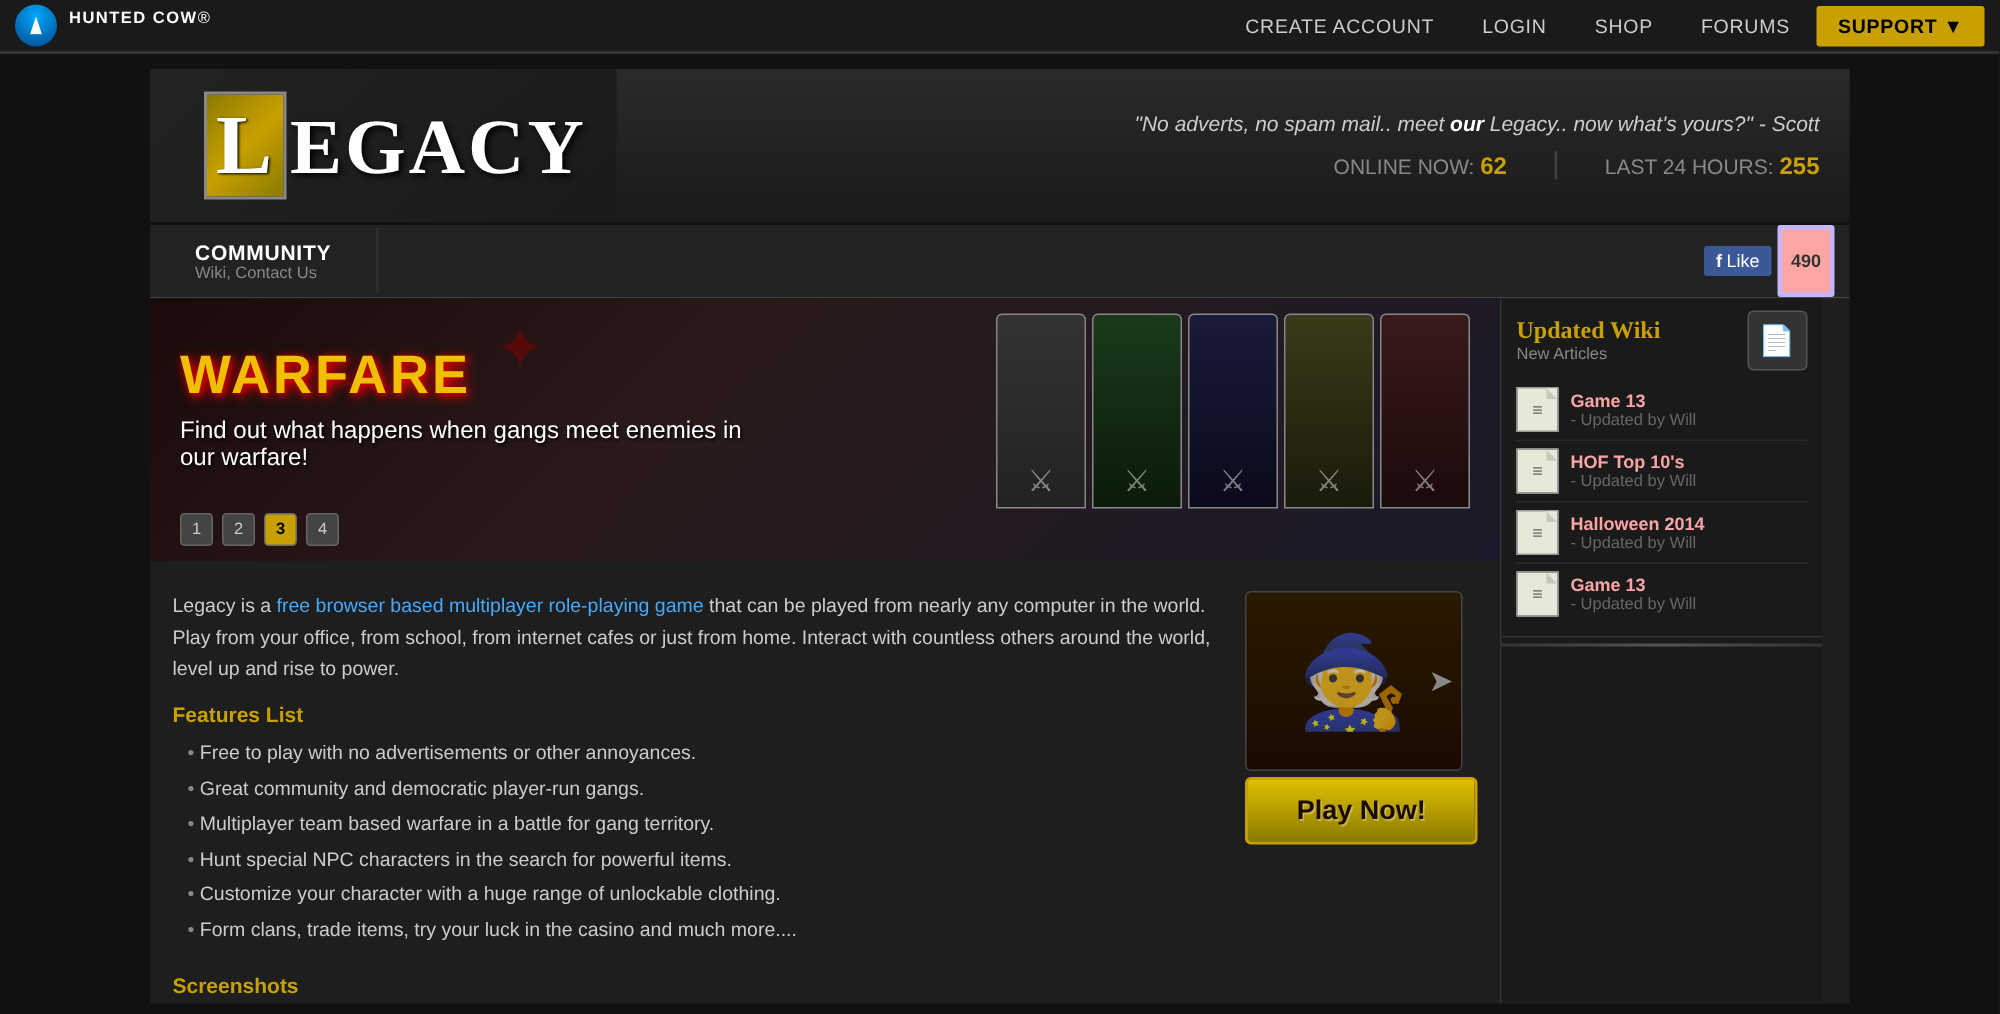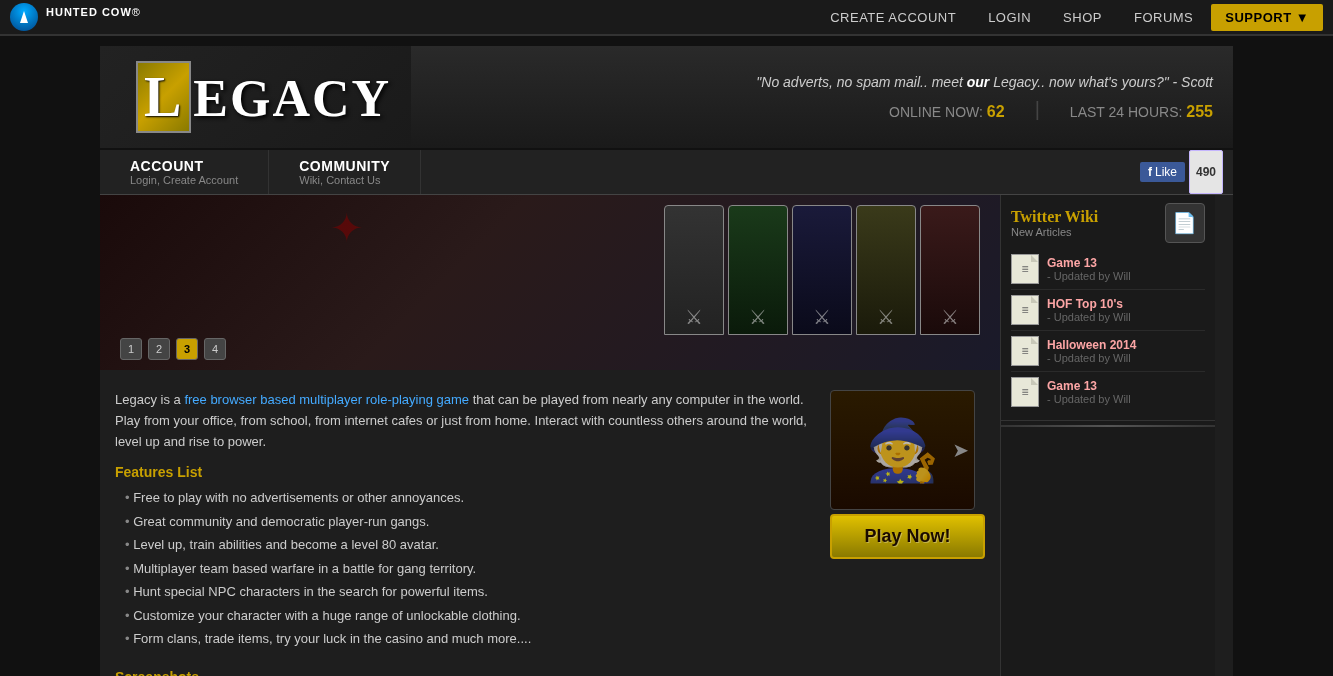--- a/index.html
+++ b/index.html
@@ -172,26 +172,26 @@
     .fb-btn {
       background: #3b5998;
       color: #fff;
       padding: 3px 8px;
       font-size: 12px;
       border-radius: 2px;
       display: flex; align-items: center; gap: 3px;
       cursor: pointer;
     }
     .fb-count {
-      background: #e5e5e5;
+      background: #fca5a5;
       color: #333;
       padding: 14px 6px;
       font-size: 12px;
       font-weight: bold;
-      border: 1px solid #c4b5fd;
+      border: 3px solid #c4b5fd;
       border-radius: 2px;
     }
 
     
     #content-area {
       display: flex;
       gap: 0;
       background: #1e1e1e;
     }
     #main-content {
@@ -550,43 +550,43 @@
           <span class="stat-label">LAST 24 HOURS:</span>
           <span class="stat-value">255</span>
         </div>
       </div>
     </div>
   </div>
 
   <div id="sub-nav">
     <div id="sub-nav-tabs">
       <div class="sub-tab">
-        <div class="sub-tab-title">ACCOUNT</div>
-        <div class="sub-tab-subtitle">Login, Create Account</div>
-      </div>
-      <div class="sub-tab">
         <div class="sub-tab-title">COMMUNITY</div>
         <div class="sub-tab-subtitle">Wiki, Contact Us</div>
       </div>
     </div>
     <div id="fb-like-btn">
       <div class="fb-btn">
         <span style="font-weight:bold;">f</span>
         <span>Like</span>
       </div>
       <div class="fb-count">490</div>
     </div>
   </div>
 
   <div id="content-area">
 
     <div id="main-content">
 
       <div id="carousel">
         <div id="carousel-bg">
+          <div id="carousel-text">
+            <div id="carousel-title">WARFARE</div>
+            <div id="carousel-desc">Find out what happens when gangs meet enemies in our warfare!</div>
+          </div>
           <div id="warriors-img">
             <div class="warrior-figure"></div>
             <div class="warrior-figure"></div>
             <div class="warrior-figure"></div>
             <div class="warrior-figure"></div>
             <div class="warrior-figure"></div>
           </div>
 
           <div style="position:absolute;left:230px;top:10px;color:#8a0000;font-size:40px;opacity:0.5;">✦</div>
         </div>
@@ -607,38 +607,37 @@
         </div>
 
         <div id="intro-text">
           <span>Legacy is a </span><a>free browser based multiplayer role-playing game</a><span> that can be played from nearly any computer in the world. Play from your office, from school, from internet cafes or just from home. Interact with countless others around the world, level up and rise to power.</span>
         </div>
 
         <div id="features-title">Features List</div>
         <ul id="features-list">
           <li>Free to play with no advertisements or other annoyances.</li>
           <li>Great community and democratic player-run gangs.</li>
-          <li>Level up, train abilities and become a level 80 avatar.</li>
           <li>Multiplayer team based warfare in a battle for gang territory.</li>
           <li>Hunt special NPC characters in the search for powerful items.</li>
           <li>Customize your character with a huge range of unlockable clothing.</li>
           <li>Form clans, trade items, try your luck in the casino and much more....</li>
         </ul>
       </div>
 
       <div id="screenshots-title">Screenshots</div>
 
     </div>
 
     <div id="right-sidebar">
 
       <div id="wiki-section">
         <div id="wiki-header">
           <div>
-            <div id="wiki-title">Twitter Wiki</div>
+            <div id="wiki-title">Updated Wiki</div>
             <div id="wiki-subtitle">New Articles</div>
           </div>
           <div id="wiki-icon">📄</div>
         </div>
 
         <div class="wiki-article">
           <div class="wiki-doc-icon"></div>
           <div class="wiki-article-info">
             <div class="wiki-article-title">Game 13</div>
             <div class="wiki-article-meta">- Updated by Will</div>

